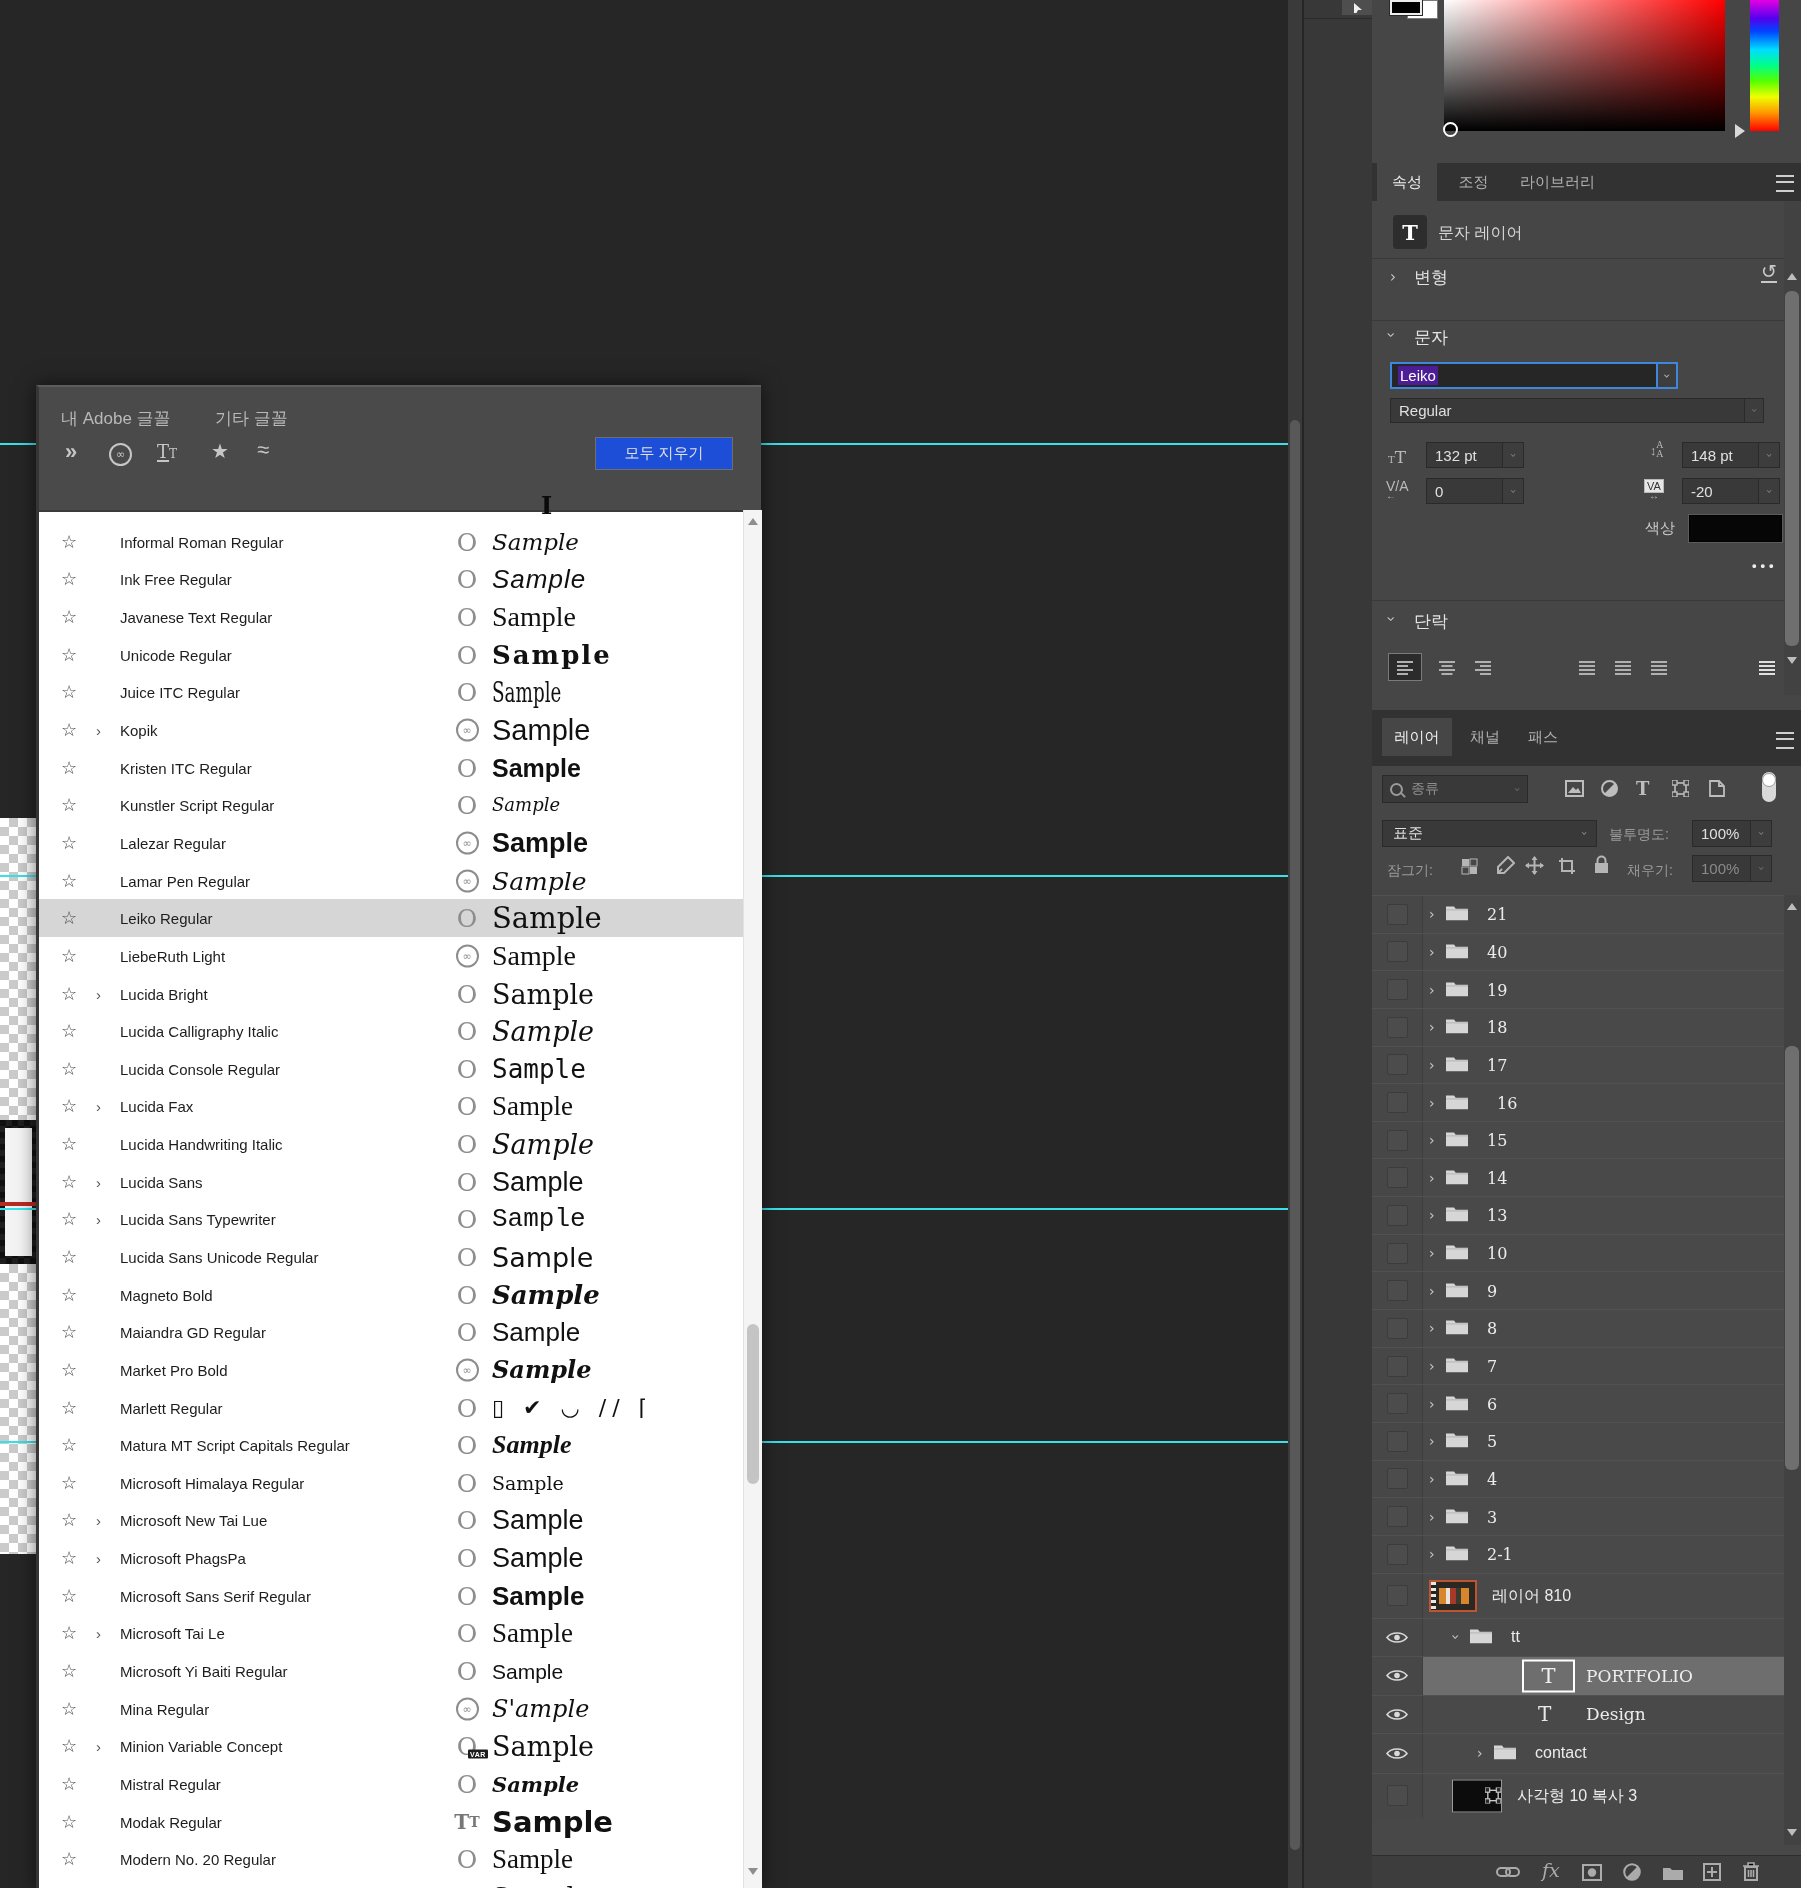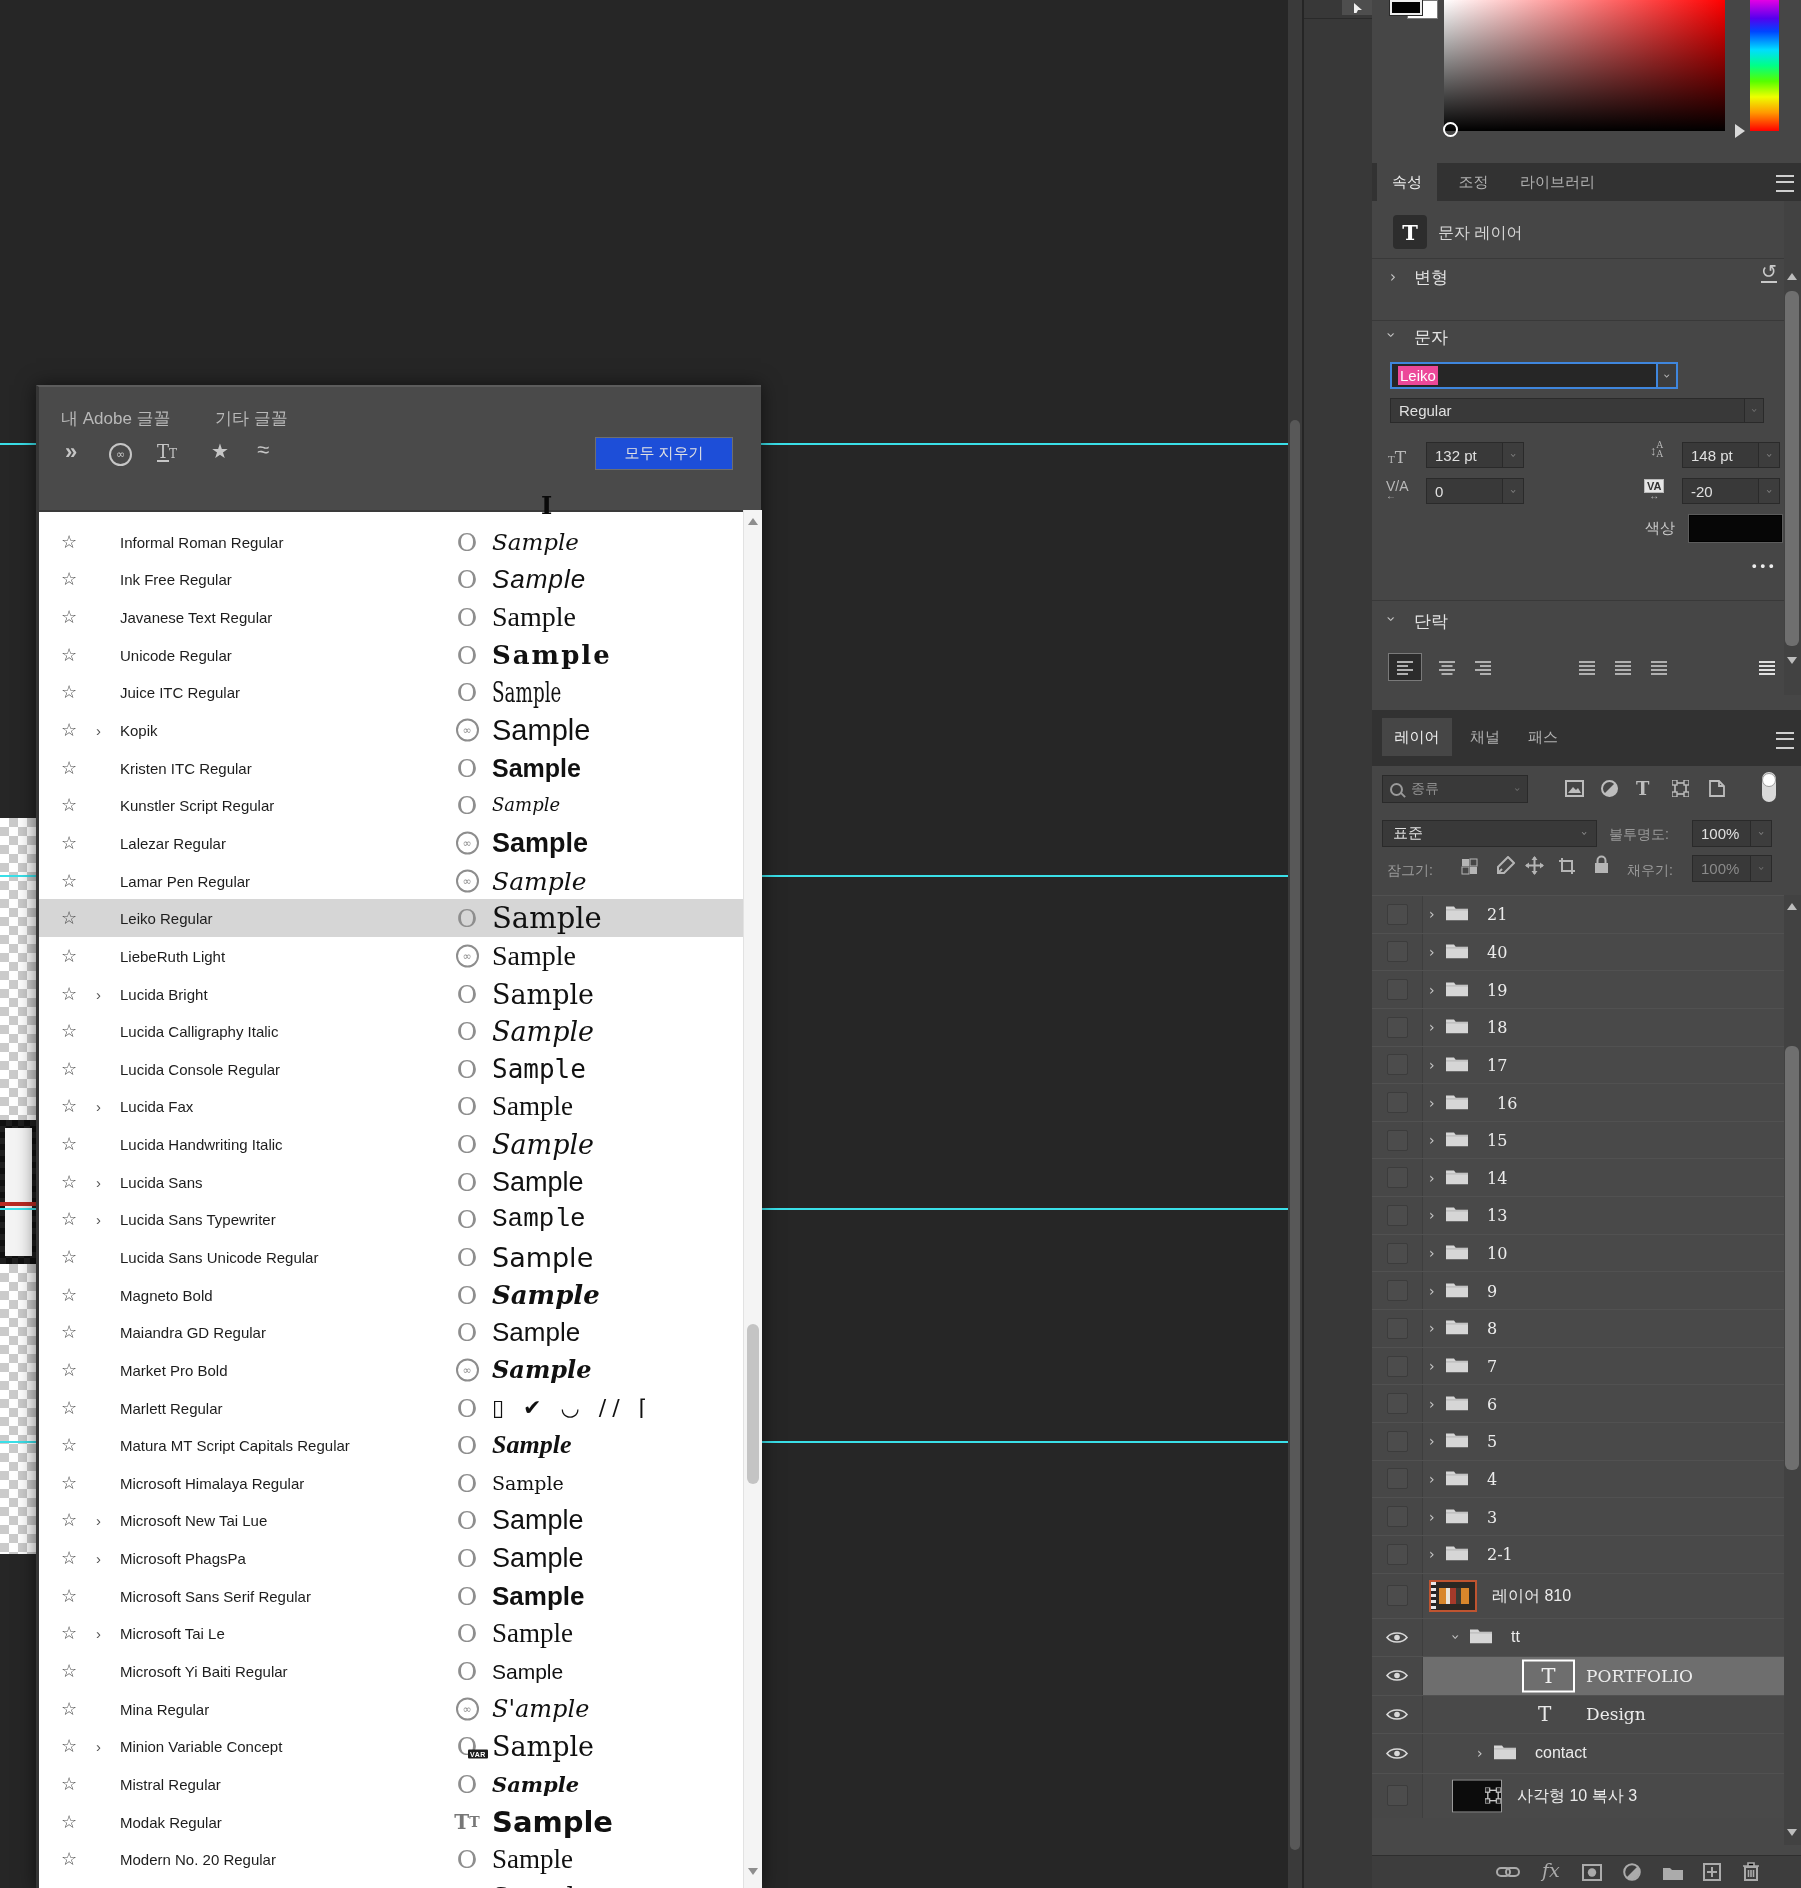--- a/index.html
+++ b/index.html
@@ -182,21 +182,21 @@
     <span class="chev abs" style="left:18px;top:268px">›</span>
     <div class="abs" style="left:42px;top:266px;font-size:17px;color:#e3e3e3">변형</div>
     <div class="abs" style="left:389px;top:262px;font-size:19px;color:#c9c9c9;border-bottom:2px solid #c9c9c9;line-height:1">↺</div>
     <div class="sect-div" style="top:320px"></div>
 
     <span class="chev rot abs" style="left:16px;top:326px">›</span>
     <div class="abs" style="left:42px;top:326px;font-size:17px;color:#e3e3e3">문자</div>
 
     <div class="abs" style="left:18px;top:362px;width:288px;height:27px;border:2px solid #3f86dd;box-sizing:border-box;display:flex;background:#262626">
       <div style="flex:1;display:flex;align-items:center;padding-left:6px">
-        <span style="background:#ec4899;color:#fff;font-size:15px;padding:1px 2px">Leiko</span>
+        <span style="background:#4c1d95;color:#fff;font-size:15px;padding:1px 2px">Leiko</span>
       </div>
       <div style="width:18px;border-left:2px solid #3f86dd;background:#3d3d3d;display:flex;align-items:center;justify-content:center">
         <span class="chev rot" style="font-size:12px;color:#bbb">›</span>
       </div>
     </div>
 
     <div class="inbox" style="left:18px;top:398px;width:374px;height:25px;padding-left:8px">
       <span>Regular</span>
       <div class="seg" style="width:18px">
           <span class="chev rot" style="font-size:11px;color:#777">›</span>
@@ -225,21 +225,21 @@
     </div>
 
     <div class="iconlab" style="left:14px;top:478px;font-size:14px">V/A<span style="display:block;font-size:10px;line-height:4px">←</span></div>
     <div class="inbox" style="left:54px;top:478px;width:98px;height:26px;padding-left:8px">
       <span>0</span>
       <div class="seg" style="width:20px">
           <span class="chev rot" style="font-size:11px;color:#8a8a8a">›</span>
         </div>
     </div>
     <div class="iconlab" style="left:272px;top:477px;text-align:center">
-      <span style="border:1px solid #b9b9b9;font-size:11px;padding:0 2px;background:#e6e6e6;color:#333;font-weight:bold">VA</span>
+      <span style="border:1px solid #b9b9b9;font-size:11px;padding:0 2px;background:#e6e6e6;color:#333;font-weight:normal">VA</span>
       <span style="display:block;font-size:10px;line-height:6px">↔</span>
     </div>
     <div class="inbox" style="left:310px;top:478px;width:98px;height:26px;padding-left:8px">
       <span>-20</span>
       <div class="seg" style="width:20px">
           <span class="chev rot" style="font-size:11px;color:#8a8a8a">›</span>
         </div>
     </div>
 
     <div class="abs" style="left:273px;top:519px;font-size:15px;color:#c9c9c9">색상</div>

